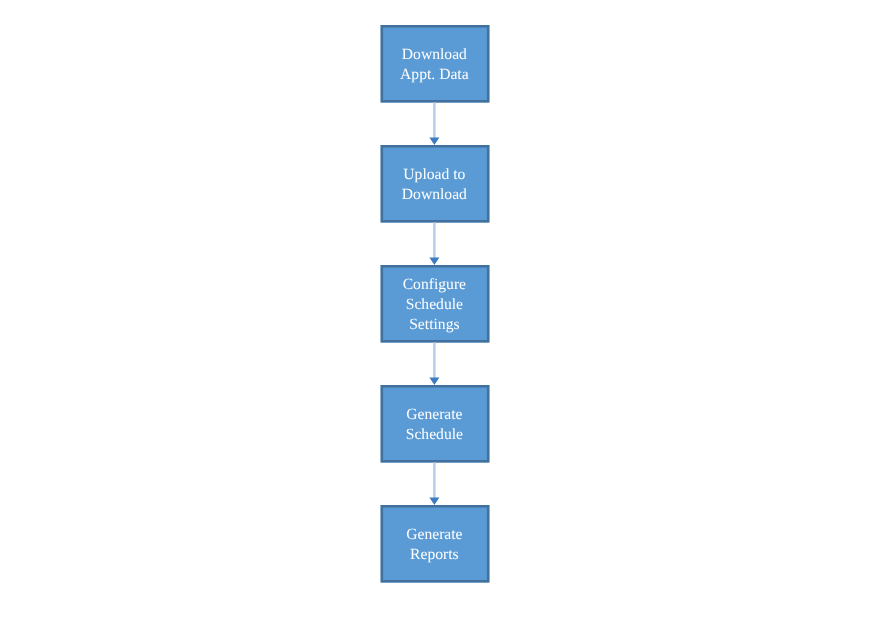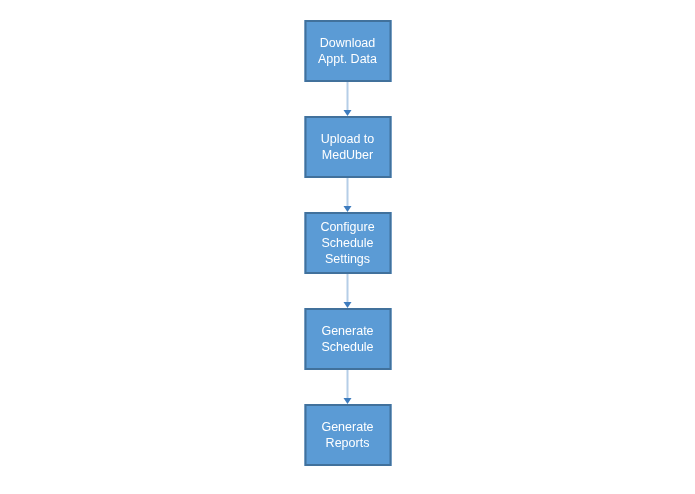--- a/index.html
+++ b/index.html
@@ -15,20 +15,21 @@
     width: 695px;
     height: 494px;
     background: var(--background, #FFFFFF);
     overflow: hidden;
     font-family: "Liberation Sans", sans-serif;
   }
   .canvas {
     position: relative;
     width: 695px;
     height: 436px;
+    font-family: Liberation Serif, serif;
   }
   .flow-column {
     position: absolute;
     top: 20px;
     left: 50%;
     transform: translateX(-50%);
     display: flex;
     flex-direction: column;
     align-items: center;
   }
@@ -83,21 +84,21 @@
 Appt. Data</span>
     </div>
 
     <div class="connector">
       <span class="connector-line"></span>
       <span class="connector-arrowhead"></span>
     </div>
 
     <div class="node">
       <span class="node-label">Upload to
-MedUber</span>
+Download</span>
     </div>
 
     <div class="connector">
       <span class="connector-line"></span>
       <span class="connector-arrowhead"></span>
     </div>
 
     <div class="node">
       <span class="node-label">Configure
 Schedule

